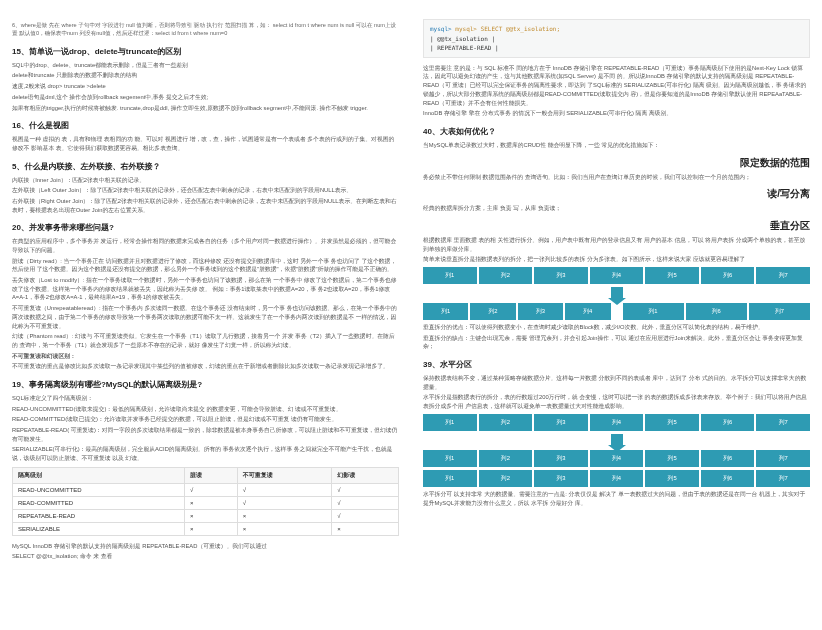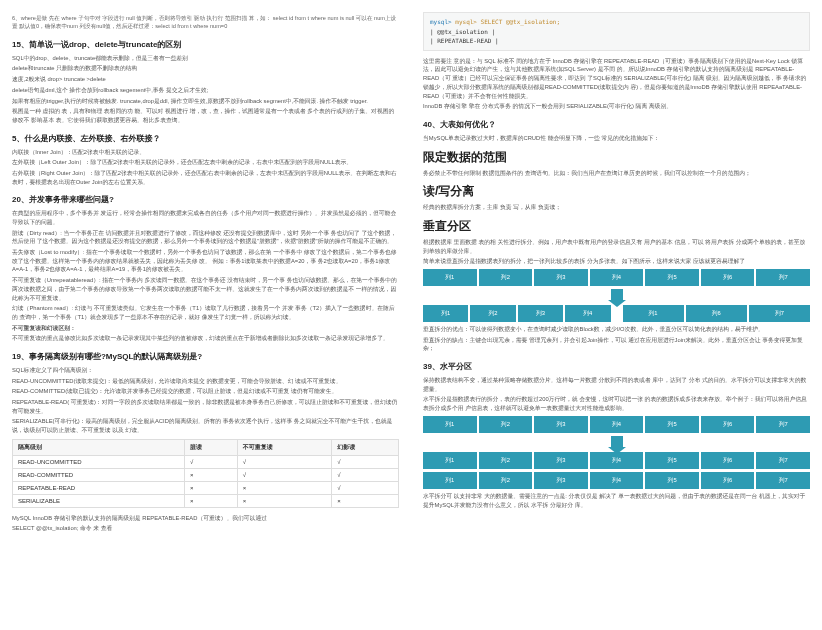--- a/index.html
+++ b/index.html
@@ -1,21 +1,21 @@
 <!DOCTYPE html>
 <html><head>
 <meta charset="utf-8">
 <style>
   * { box-sizing: border-box; margin: 0; padding: 0; }
   body { font-family: "Microsoft YaHei", Arial, sans-serif; font-size: 7px; background: #fff; color: #333; width: 822px; height: 630px; display: flex; }
-  .col { padding: 12px 12px; }
+  .col { padding: 19px 12px; }
   .left { width: 50%; }
   .right { width: 50%; }
   h3 { font-size: 8px; font-weight: bold; margin: 8px 0 4px; color: #222; }
-  h4 { font-size: 12px; font-weight: bold; margin: 6px 0 3px; color: #222; }
+  h4 { font-size: 10px; font-weight: bold; margin: 6px 0 3px; color: #222; text-align: right; }
   p { font-size: 5.8px; line-height: 1.5; color: #555; margin: 2px 0; }
   .small { font-size: 5.6px; color: #666; }
   .codebox { background: #f6f7f7; border: 1px solid #e4e4e4; padding: 4px 6px; margin: 0 0 6px; font-family: monospace; font-size: 6px; line-height: 1.6; }
   .codebox .kw { color: #257ab3; }
   .codebox .fn { color: #c08b2e; }
   table.iso { border-collapse: collapse; width: 100%; margin: 4px 0 6px; font-size: 6px; }
   table.iso th, table.iso td { border: 1px solid #ddd; padding: 3px 5px; text-align: left; }
   table.iso th { background: #f7f7f7; }
   .row-strip { display: flex; gap: 2px; margin: 3px 0; }
   .cell { flex: 1; background: #2e9bb3; color: #fff; font-size: 5.8px; text-align: center; padding: 4px 0; }
@@ -32,20 +32,21 @@
 <div class="col left">
   <p class="small">6、where是做 先在 where 子句中对 字段进行 null 值判断，否则将导致引 驱动 执行行 范围扫描 算，如： select id from t where num is null 可以在 num上设置 默认值0，确保表中num 列没有null值，然后还样过逻：select id from t where num=0</p>
 
   <h3>15、简单说一说drop、delete与truncate的区别</h3>
   <p>SQL中的drop、delete、truncate都能表示删除，但是三者有一些差别</p>
   <p>delete和truncate 只删除表的数据不删除表的结构</p>
   <p>速度,2般来说 drop&gt; truncate &gt;delete</p>
   <p>delete语句是dml,这个 操作会放到rollback segement中,事务 提交之后才生效;</p>
   <p>如果有相应的trigger,执行的时候将被触发. truncate,drop是ddl, 操作立即生效,原数据不放到rollback segment中,不能回滚. 操作不触发 trigger.</p>
 
+  <h3>16、什么是视图</h3>
   <p>视图是一种 虚拟的 表，具有和物理 表相同的功 能。可以对 视图进行 增，改，查，操作，试图通常是有一个表或者 多个表的行或列的子集。对视图的修改不 影响基本 表。它使得我们获取数据更容易。相比多表查询。</p>
 
   <h3>5、什么是内联接、左外联接、右外联接？</h3>
   <p>内联接（Inner Join）：匹配2张表中相关联的记录。</p>
   <p>左外联接（Left Outer Join）：除了匹配2张表中相关联的记录外，还会匹配左表中剩余的记录，右表中未匹配到的字段用NULL表示。</p>
   <p>右外联接（Right Outer Join）：除了匹配2张表中相关联的记录外，还会匹配右表中剩余的记录，左表中未匹配到的字段用NULL表示。在判断左表和右表时，要根据表名出现在Outer Join的左右位置关系。</p>
 
   <h3>20、并发事务带来哪些问题?</h3>
   <p>在典型的应用程序中，多个事务并 发运行，经常会操作相同的数据来完成各自的任务（多个用户对同一数据进行操作）。并发虽然是必须的，但可能会导致以下的问题。</p>
   <p>脏读（Dirty read）: 当一个事务正在 访问数据并且对数据进行了修改，而这种修改 还没有提交到数据库中，这时 另外一个事 务也访问了 了这个数据， 然后使用 了这个数据。因为这个数据是还没有提交的数据，那么另外一个事务读到的这个数据是"脏数据"，依据"脏数据"所做的操作可能是不正确的。</p>

